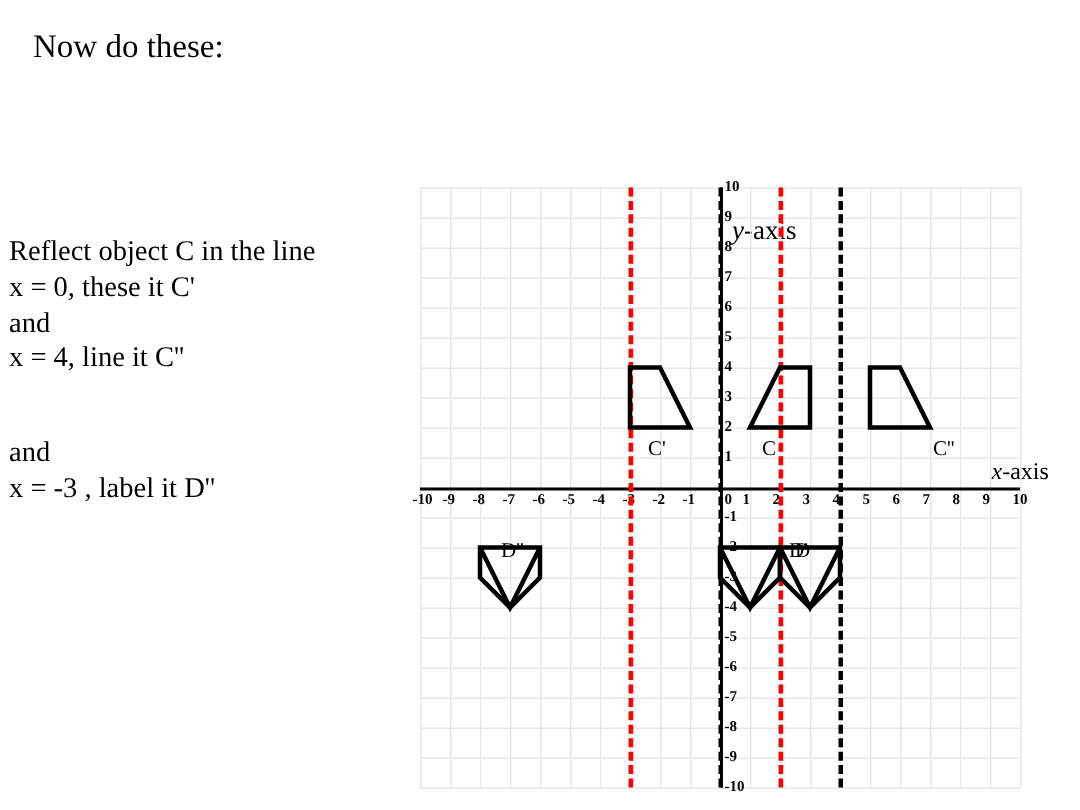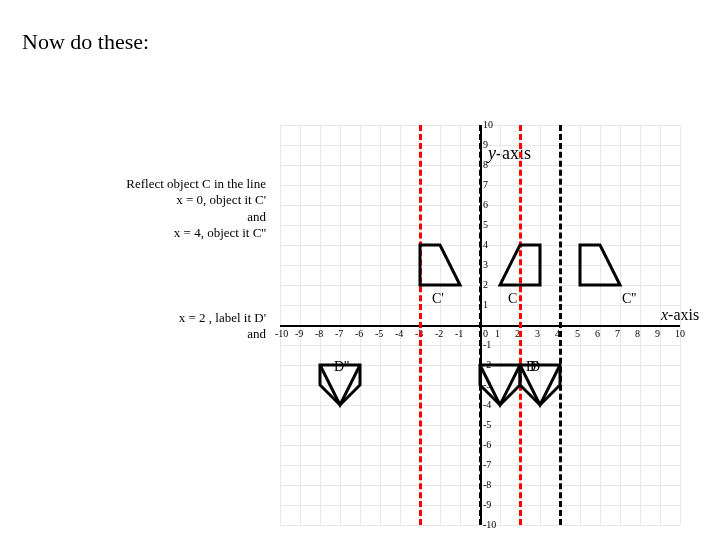--- a/index.html
+++ b/index.html
@@ -1,57 +1,57 @@
 <!DOCTYPE html>
 <html><head>
 <meta charset="utf-8">
 <style>
   * { margin: 0; padding: 0; box-sizing: border-box; }
   body { width: 720px; height: 540px; background: #fff; font-family: "Times New Roman", serif; position: relative; overflow: hidden; }
   .header { display: flex; align-items: center; padding: 18px 20px 10px 22px; }
-  .now-do { font-size: 22px; margin-top: 11px; }
+  .now-do { font-size: 22px; }
   .title-box { border: 2px solid #000; border-radius: 18px; padding: 4px 32px; font-size: 22px; font-weight: bold; text-decoration: underline; margin-left: 110px; }
-  .instr { position: absolute; font-size: 13px; line-height: 1.25; text-align: right; width: 260px; margin-top: 20px; }
+  .instr { position: absolute; font-size: 19px; line-height: 1.25; text-align: left; width: 260px; }
   .instr1 { left: 6px; top: 156px; }
   .instr2 { left: 6px; top: 290px; }
   .yaxis-label { position: absolute; left: 488px; top: 100px; font-size: 18px; font-style: italic; margin-top: 43px; }
   .yaxis-label .norm { font-style: normal; }
   .xaxis-label { position: absolute; left: 661px; top: 306px; font-size: 16px; font-style: italic; }
   .xaxis-label .norm { font-style: normal; }
   .gridwrap { position: absolute; left: 280px; top: 125px; width: 400px; height: 400px; }
   .grid { position: absolute; inset: 0; }
   .gline { position: absolute; background: #e8e8e8; }
   .axis { position: absolute; background: #000; z-index: 3; }
-  .tick-label { position: absolute; font-size: 10px; color: #000; z-index: 4; }
+  .tick-label { position: absolute; font-size: 10px; color: #000; z-index: 4; font-weight: bold; }
   .mirror { position: absolute; top: 0; bottom: 0; width: 0; border-left: 3px dashed; z-index: 5; }
   .shape { position: absolute; z-index: 6; }
 </style>
 </head>
 <body>
 
 <div class="header">
   <div class="now-do">Now do these:</div>
 </div>
 
 <div class="yaxis-label">
   <span>y</span><span class="norm">-axis</span>
 </div>
 <div class="xaxis-label">
   <span>x</span><span class="norm">-axis</span>
 </div>
 
 <div class="instr instr1">
   <div>Reflect object C in the line</div>
-  <div>x = 0, object it C'</div>
+  <div>x = 0, these it C'</div>
   <div>and</div>
-  <div>x = 4, object it C''</div>
+  <div>x = 4, line it C''</div>
 </div>
 <div class="instr instr2">
-  <div>x = 2 , label it D'</div>
   <div>and</div>
+  <div>x = -3 , label it D''</div>
 </div>
 
 <div class="gridwrap">
   <div class="grid" id="grid">
       <div class="gline" style="left: 0px; top: 0px; bottom: 0px; width: 1px;"></div>
       <div class="gline" style="top: 0px; left: 0px; right: 0px; height: 1px;"></div>
       <div class="tick-label" style="left: -5px; top: 203px;">-10</div>
       <div class="tick-label" style="top: 394px; left: 203px;">-10</div>
       <div class="gline" style="left: 20px; top: 0px; bottom: 0px; width: 1px;"></div>
       <div class="gline" style="top: 20px; left: 0px; right: 0px; height: 1px;"></div>

